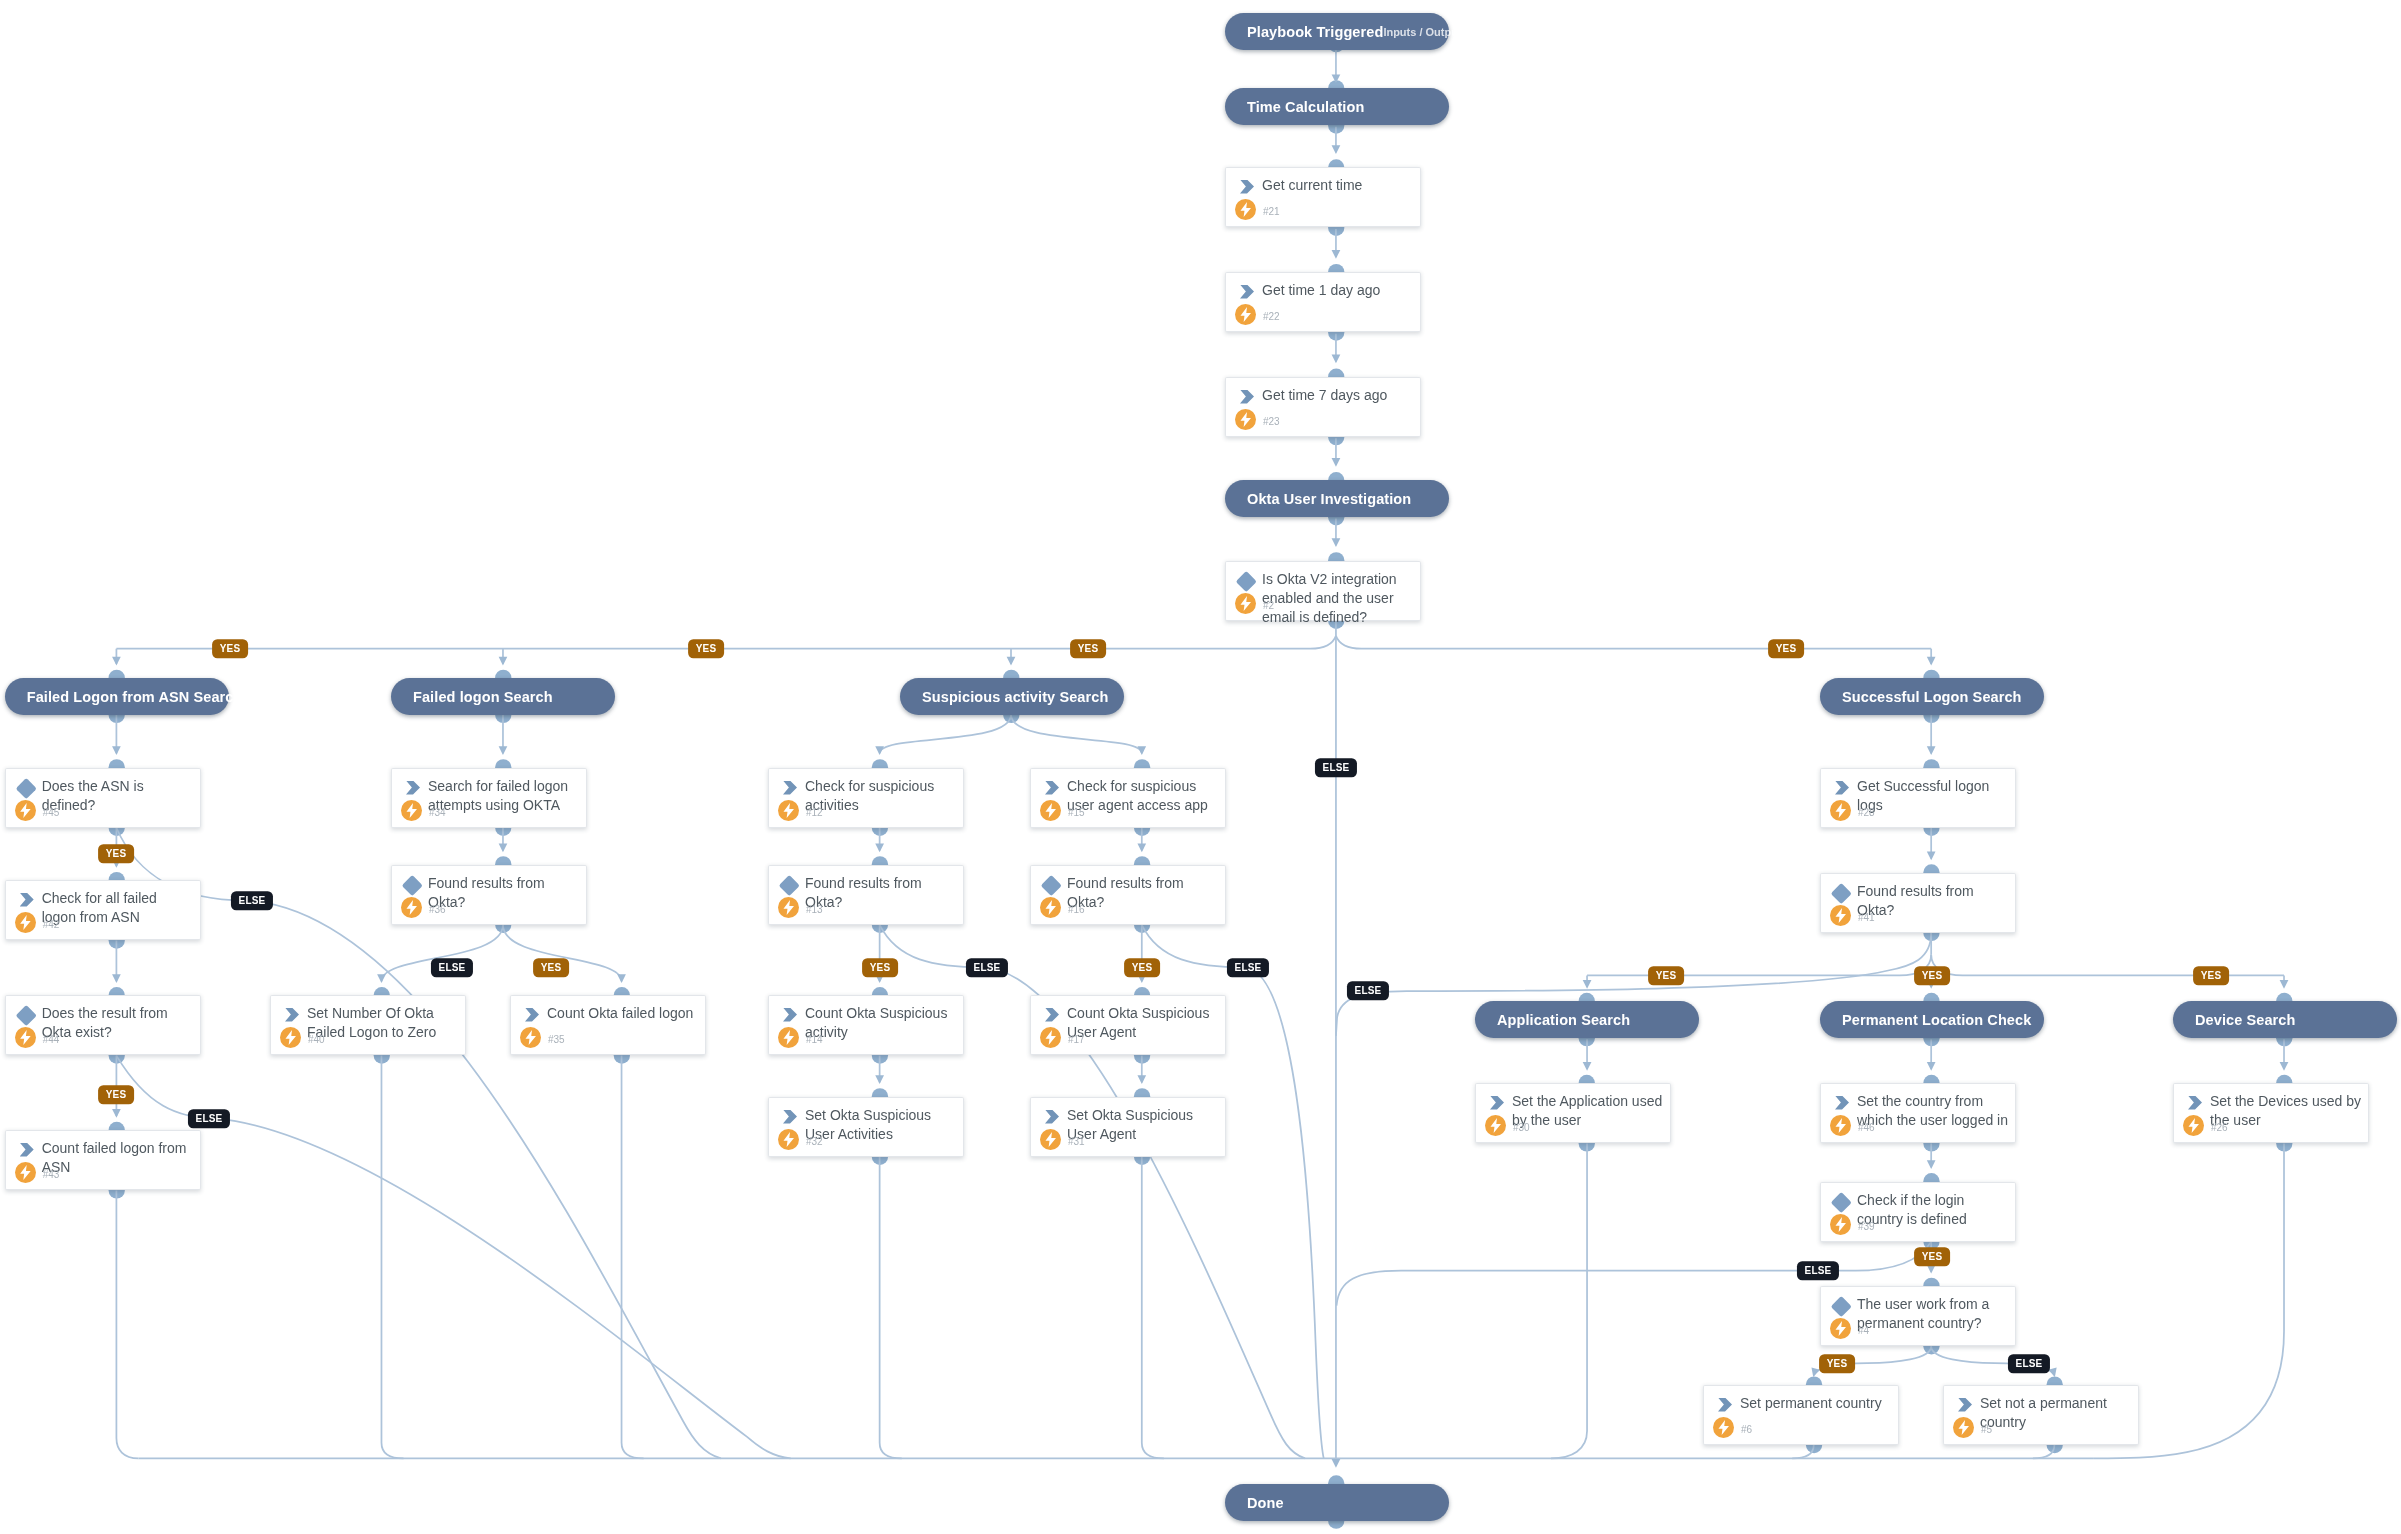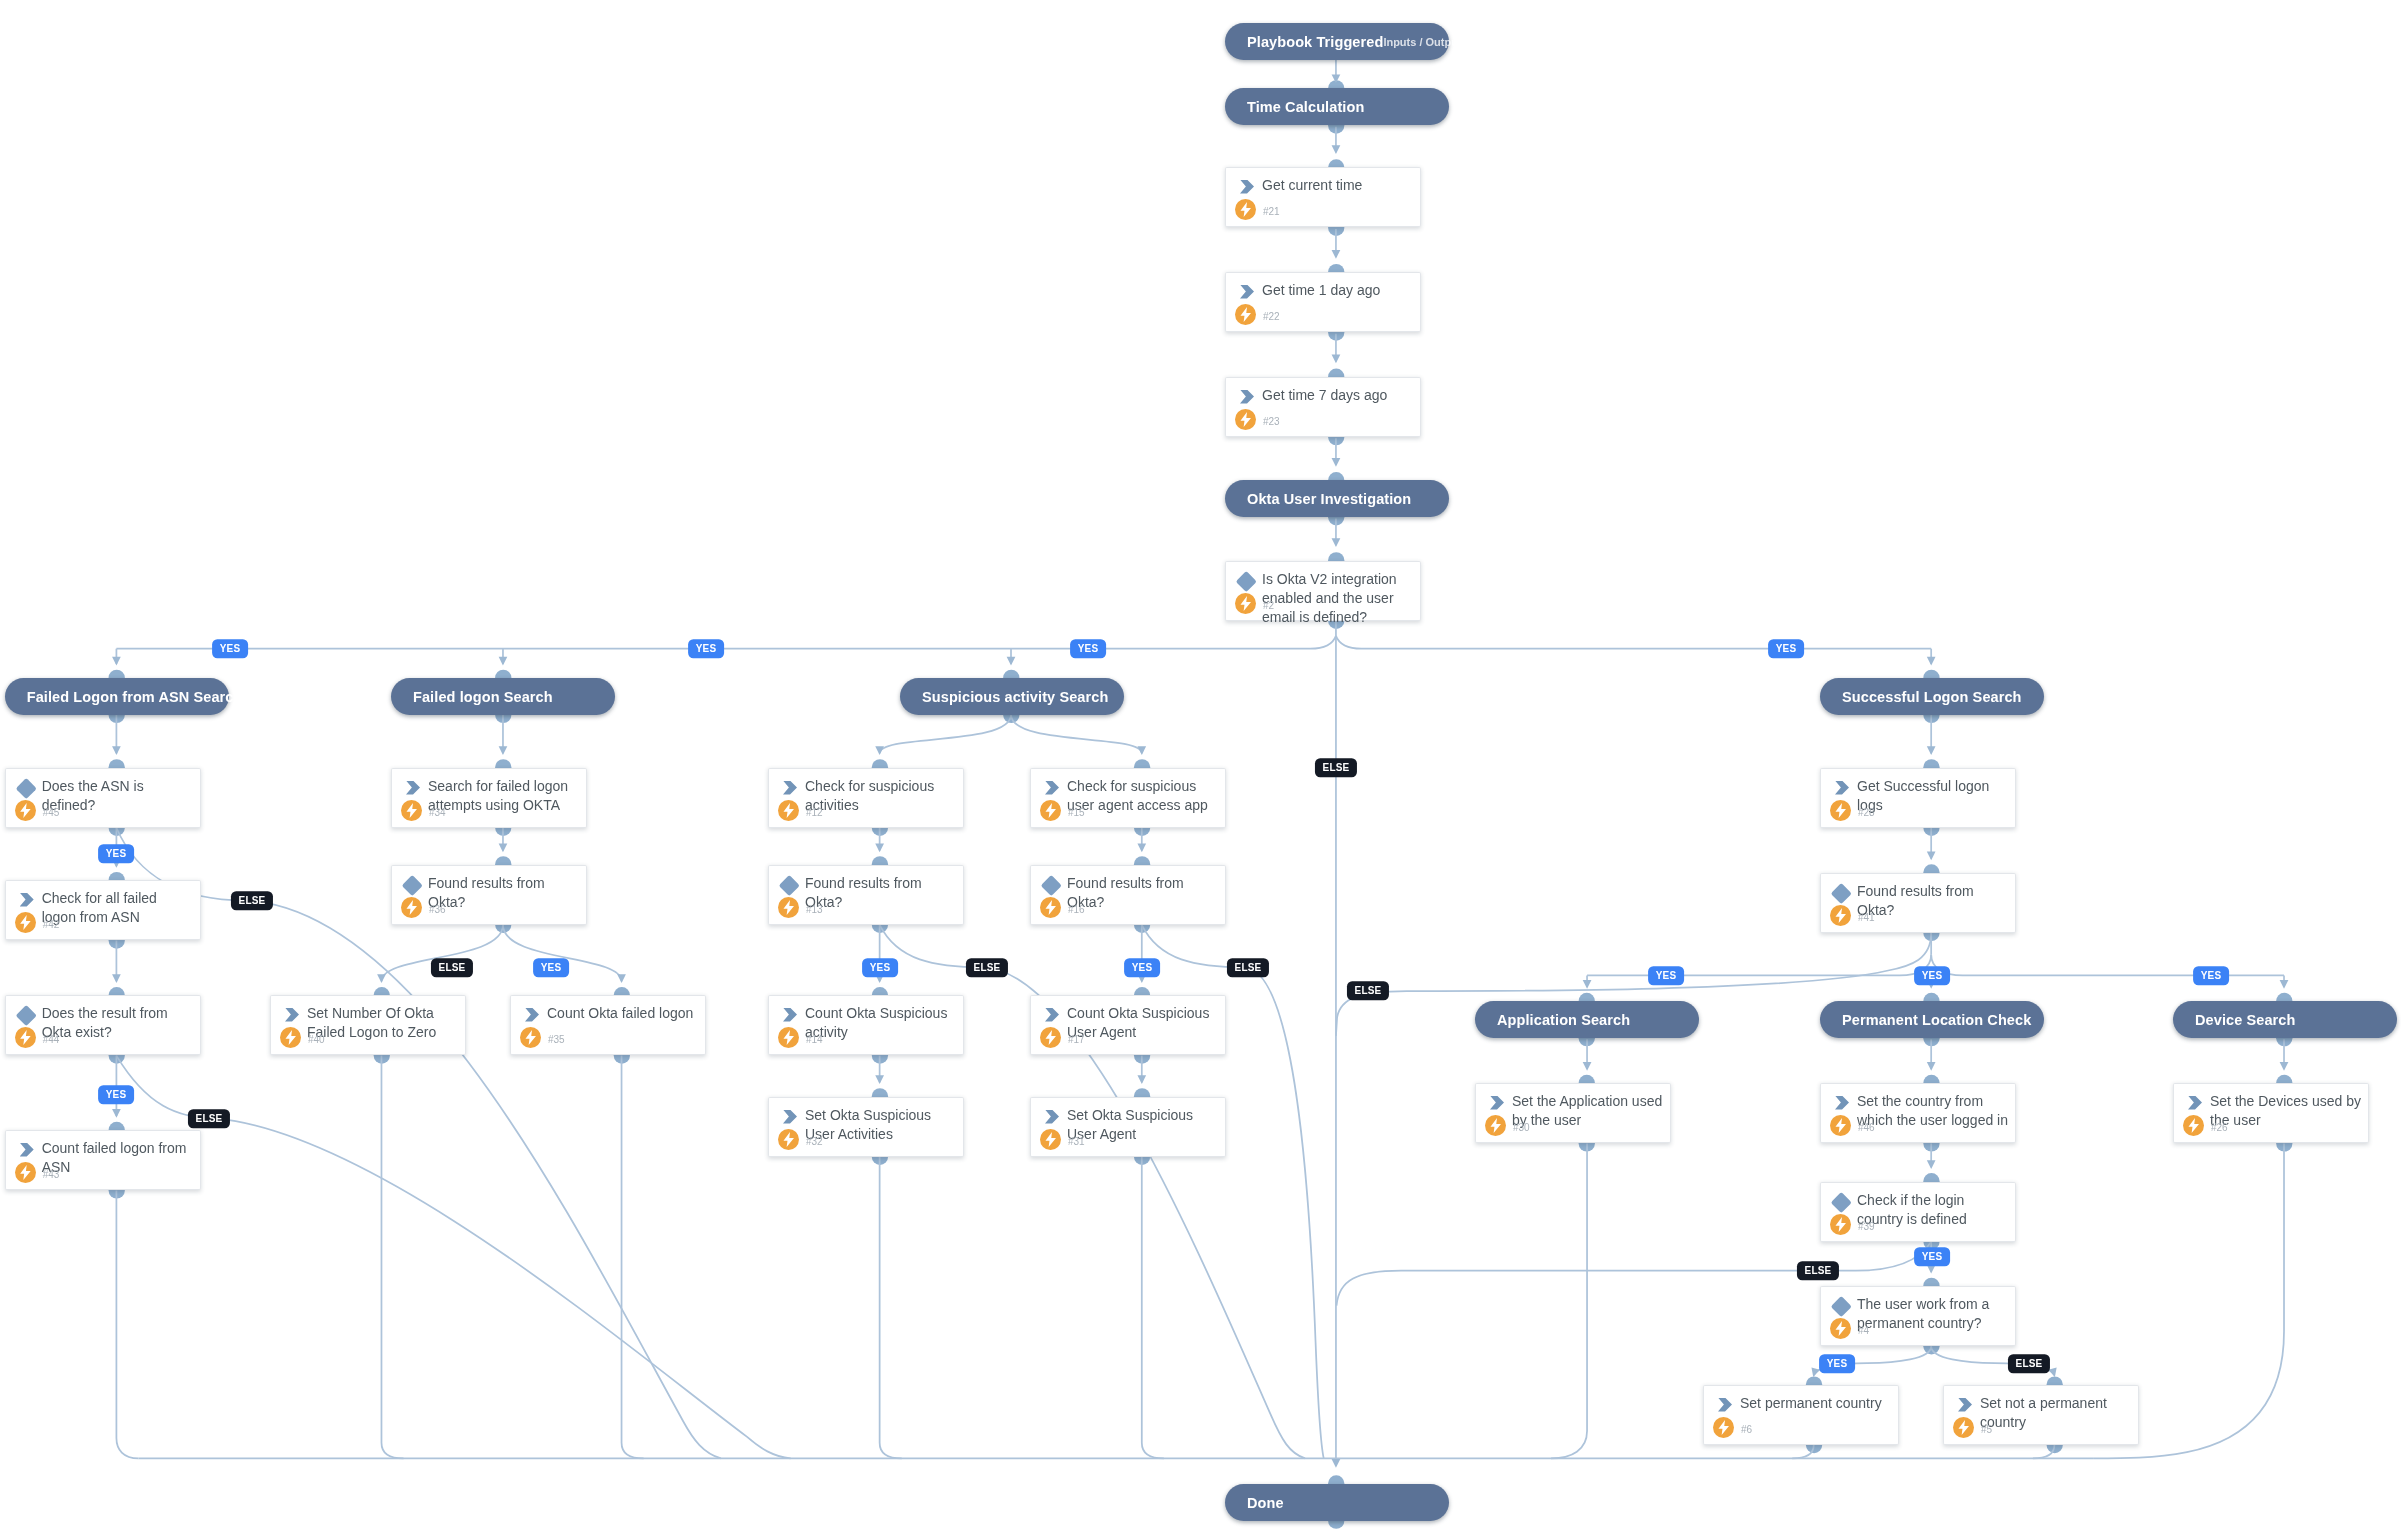--- a/index.html
+++ b/index.html
@@ -28,21 +28,21 @@
   .diam{position:absolute;left:13.4px;top:11.6px;width:14.5px;height:14.5px;background:#7e9fc3;
         transform:rotate(45deg);border-radius:2.3px;}
   .bolt{position:absolute;left:9.3px;bottom:5.8px;width:21px;height:21px;border-radius:50%;
         background:#f1a33c;}
   .bolt::after{content:"";position:absolute;left:5.2px;top:2.9px;width:10.5px;height:15px;
         background:#fff;clip-path:polygon(62% 0,0 58%,38% 58%,30% 100%,100% 40%,55% 40%);}
 
   .badge{position:absolute;transform:translate(-50%,-50%);z-index:3;color:#fff;
          font-size:10px;font-weight:700;padding:4.7px 7.6px;border-radius:5.2px;
          letter-spacing:0.2px;line-height:1;}
-  .badge.yes{background:#3b82f6;}
+  .badge.yes{background:#a16207;}
   .badge.else{background:#141a25;}
 </style>
 </head>
 <body>
 
 <div id="canvas">
 
 <svg id="edges" viewBox="0 0 4130 2639">
   <defs>
     <marker id="arr" viewBox="0 0 12 12" refX="9" refY="6" markerWidth="6" markerHeight="6" orient="auto-start-reverse">
@@ -189,21 +189,21 @@
     <path class="edge" marker-end="url(#arr)" d="M2730 1788 V1839"></path>
     <path class="edge" marker-end="url(#arr)" d="M3322 1788 V1839"></path>
     <path class="edge" marker-end="url(#arr)" d="M3929 1788 V1839"></path>
     <path class="edge" marker-end="url(#arr)" d="M3322 1967 V2008"></path>
     <path class="edge" marker-end="url(#arr)" d="M3322 2136 V2188"></path>
     <path class="edge" marker-end="url(#arr)" d="M3322 2316 C3322 2338,3262 2345,3212 2345 C3162 2345,3124 2352,3120 2366"></path>
     <path class="edge" marker-end="url(#arr)" d="M3322 2316 C3322 2338,3382 2345,3432 2345 C3482 2345,3530 2352,3534 2366"></path>
   </g>
 </svg>
 
-<div class="hdr" style="left:1225px;top:23px">
+<div class="hdr" style="left:1225px;top:13px">
   <span class="hdr-label">Playbook Triggered</span>
   <span class="hdr-sub">Inputs / Outputs</span>
 </div>
 <div class="hdr" style="left:1225px;top:88px">
   <span class="hdr-label">Time Calculation</span>
 </div>
 <div class="hdr" style="left:1225px;top:480px">
   <span class="hdr-label">Okta User Investigation</span>
 </div>
 <div class="hdr" style="left:4.7px;top:678px">

